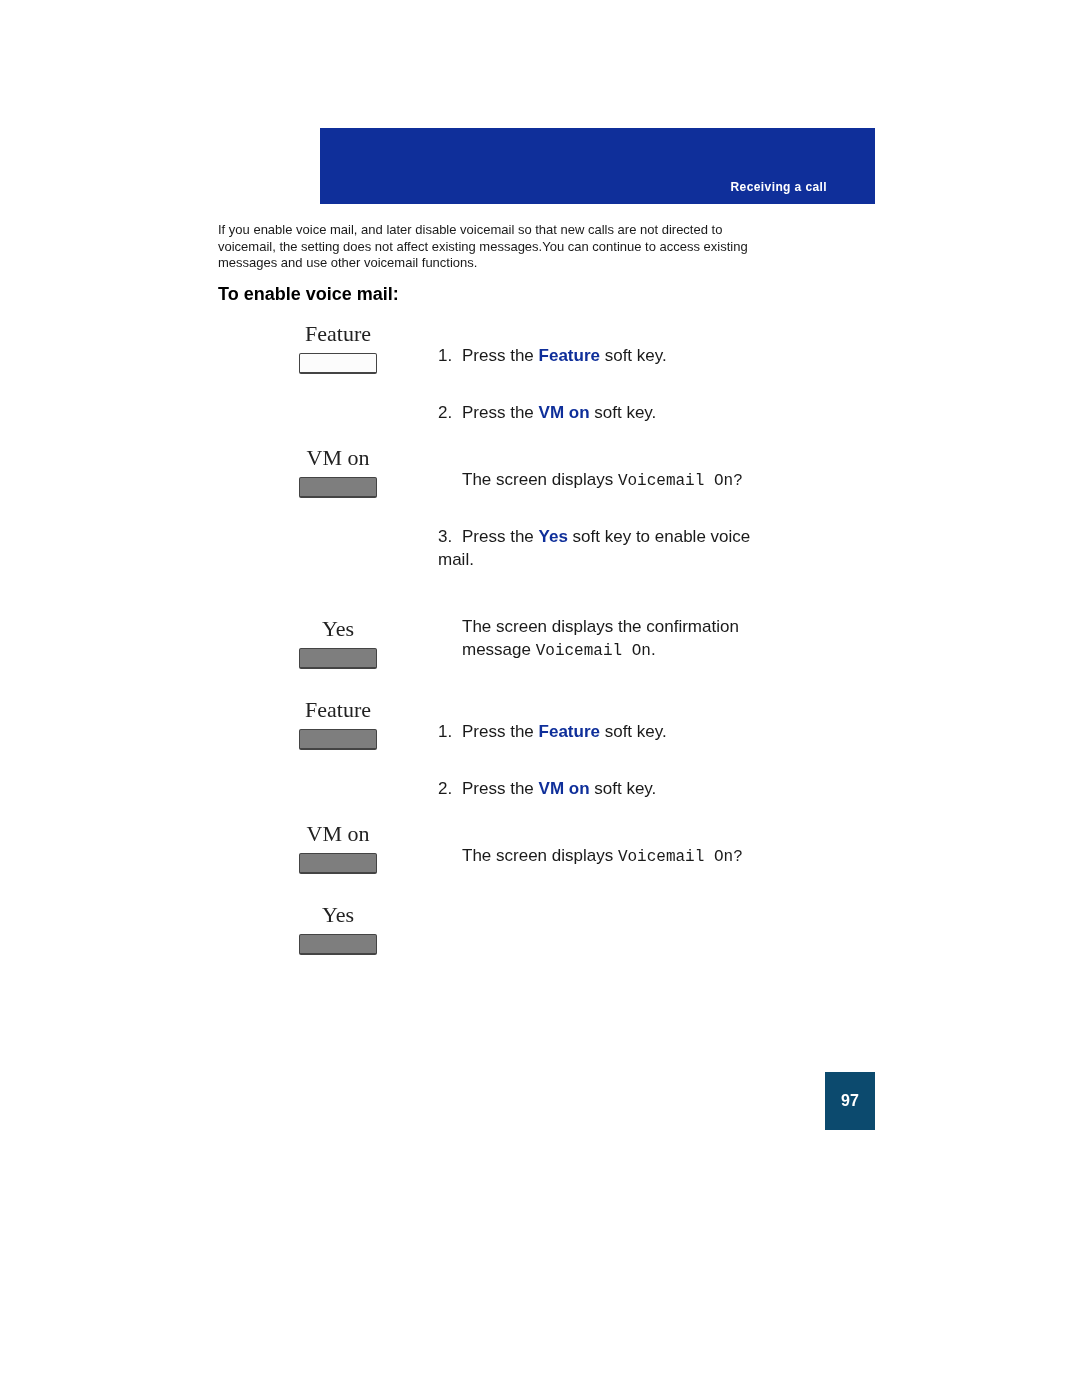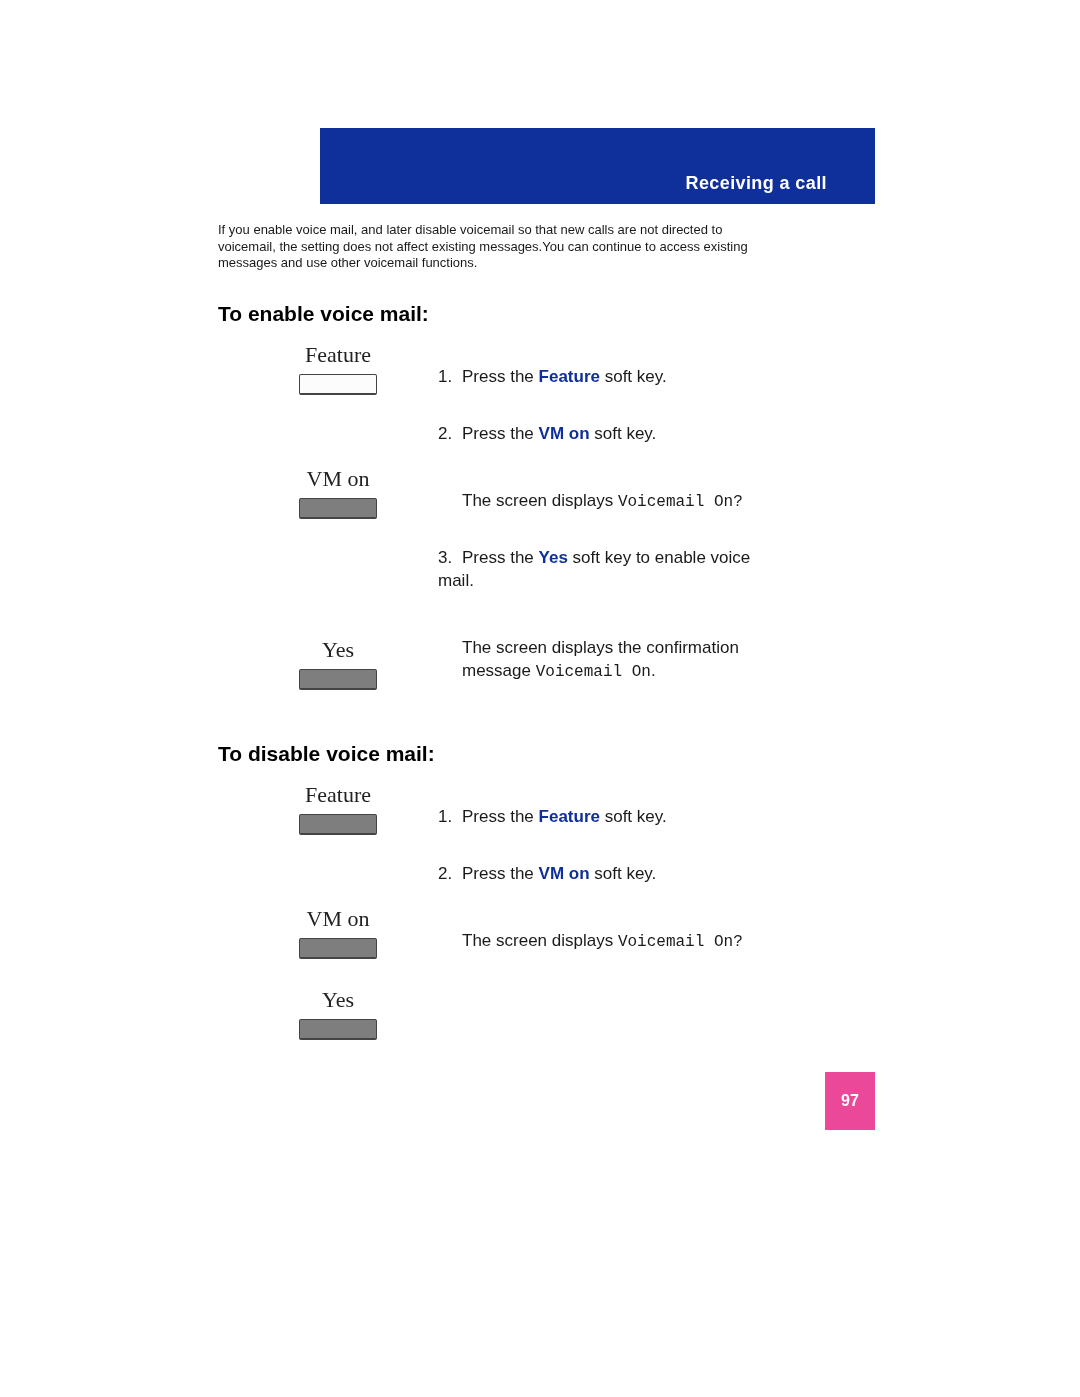--- a/index.html
+++ b/index.html
@@ -24,38 +24,38 @@
     background: #0f2f9a;
     display: flex;
     align-items: flex-end;
     justify-content: flex-end;
     padding: 0 48px 10px 0;
     box-sizing: border-box;
   }
   .header-text {
     color: #ffffff;
     font-weight: bold;
-    font-size: 18px;
+    font-size: 12px;
     letter-spacing: 0.4px;
   }
   .content {
     position: absolute;
     left: 218px;
     top: 222px;
     width: 540px;
   }
   .intro {
     font-size: 13px;
     line-height: 1.28;
     color: #1a1a1a;
   }
   .section-title {
     font-weight: bold;
-    font-size: 21px;
-    margin-top: 30px;
+    font-size: 18px;
+    margin-top: 12px;
     margin-bottom: 10px;
   }
   .steps {
     margin-left: 60px;
   }
   .step-row {
     display: flex;
     align-items: flex-end;
     padding: 6px 0 22px;
   }
@@ -95,21 +95,21 @@
   .p { margin: 0 0 6px 0; }
   .indent { padding-left: 24px; margin-top: 44px; }
   .soft-bold { font-weight: bold; color: #0f2f9a; }
   .mono { font-family: "Courier New", Courier, monospace; font-size: 16px; }
   .page-number-box {
     position: absolute;
     right: 205px;
     top: 1072px;
     width: 50px;
     height: 58px;
-    background: #ec4899;
+    background: #0c4a6e;
     color: #ffffff;
     display: flex;
     align-items: center;
     justify-content: center;
     font-weight: bold;
     font-size: 16px;
   }
 </style>
 </head>
 <body>
@@ -163,21 +163,20 @@
           <p class="p">
             <span class="num">3.</span><span>Press the </span><span class="soft-bold">Yes</span><span> soft key to enable voice mail.</span>
           </p>
           <p class="p indent">
             <span>The screen displays the confirmation message </span><span class="mono">Voicemail On</span><span>.</span>
           </p>
         </div>
       </div>
     </div>
 
-    <div class="section-title">To disable voice mail:</div>
 
     <div class="steps">
 
       <div class="step-row">
         <div class="softkey-col">
           <div class="softkey-label">Feature</div>
           <div class="softkey-button btn-gray"></div>
         </div>
         <div class="step-text">
           <p class="p">

